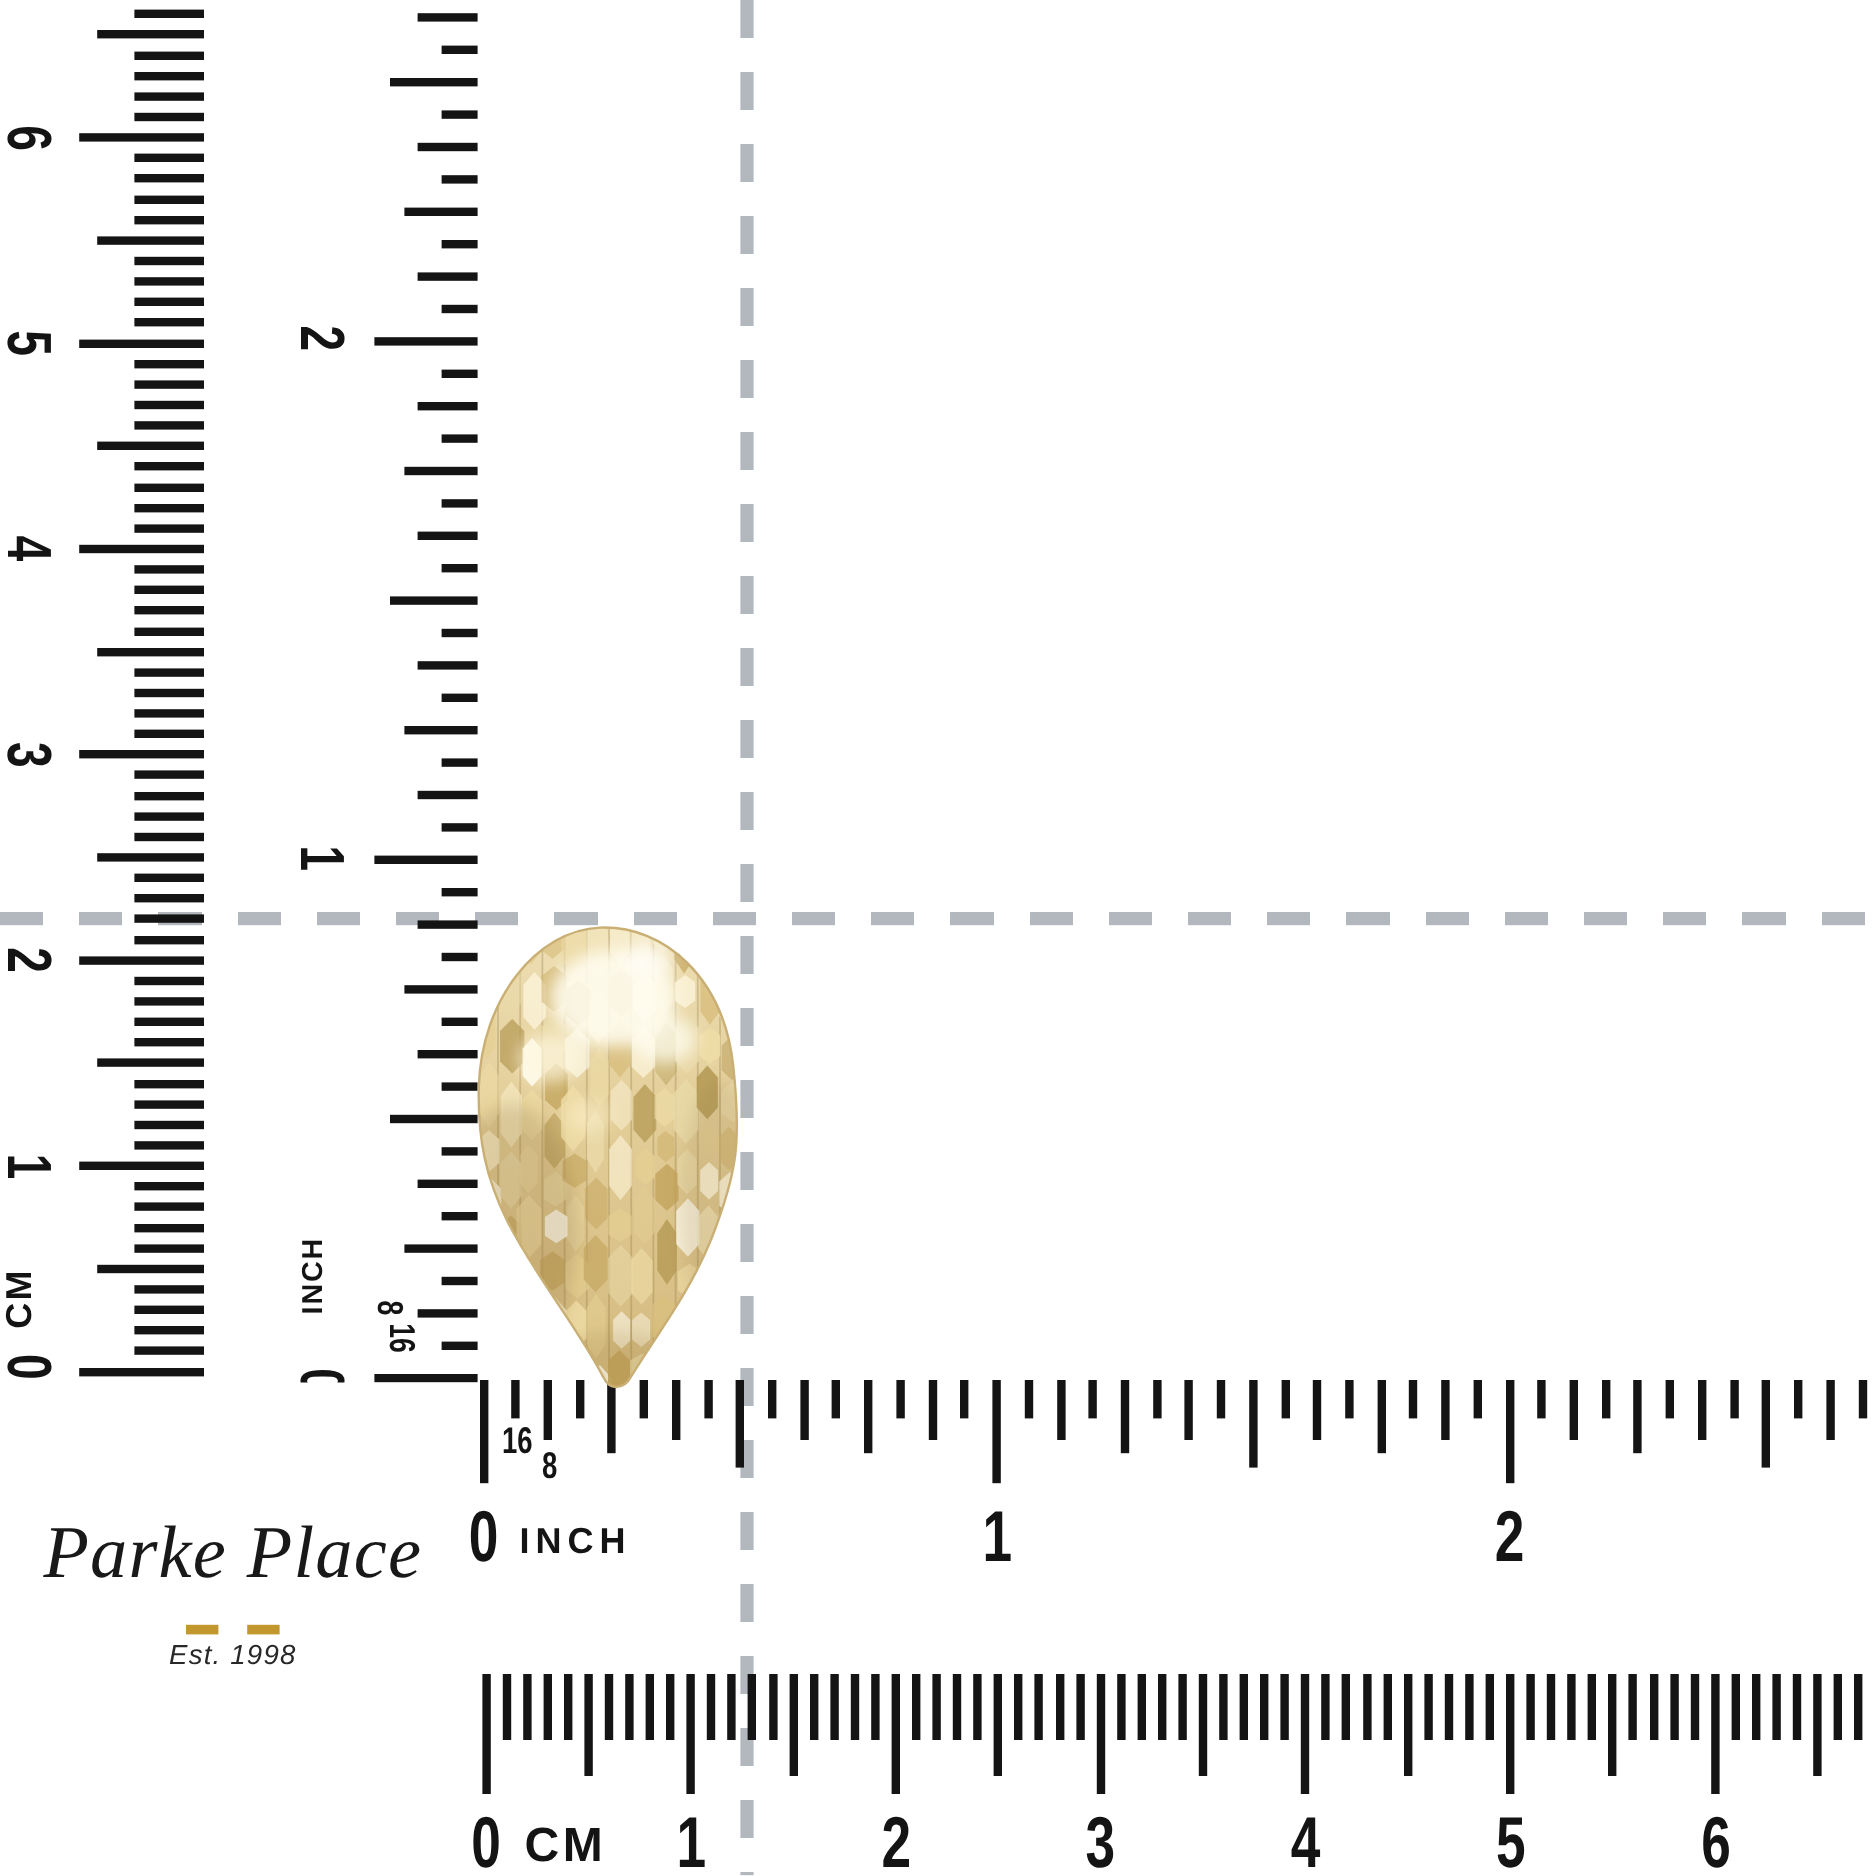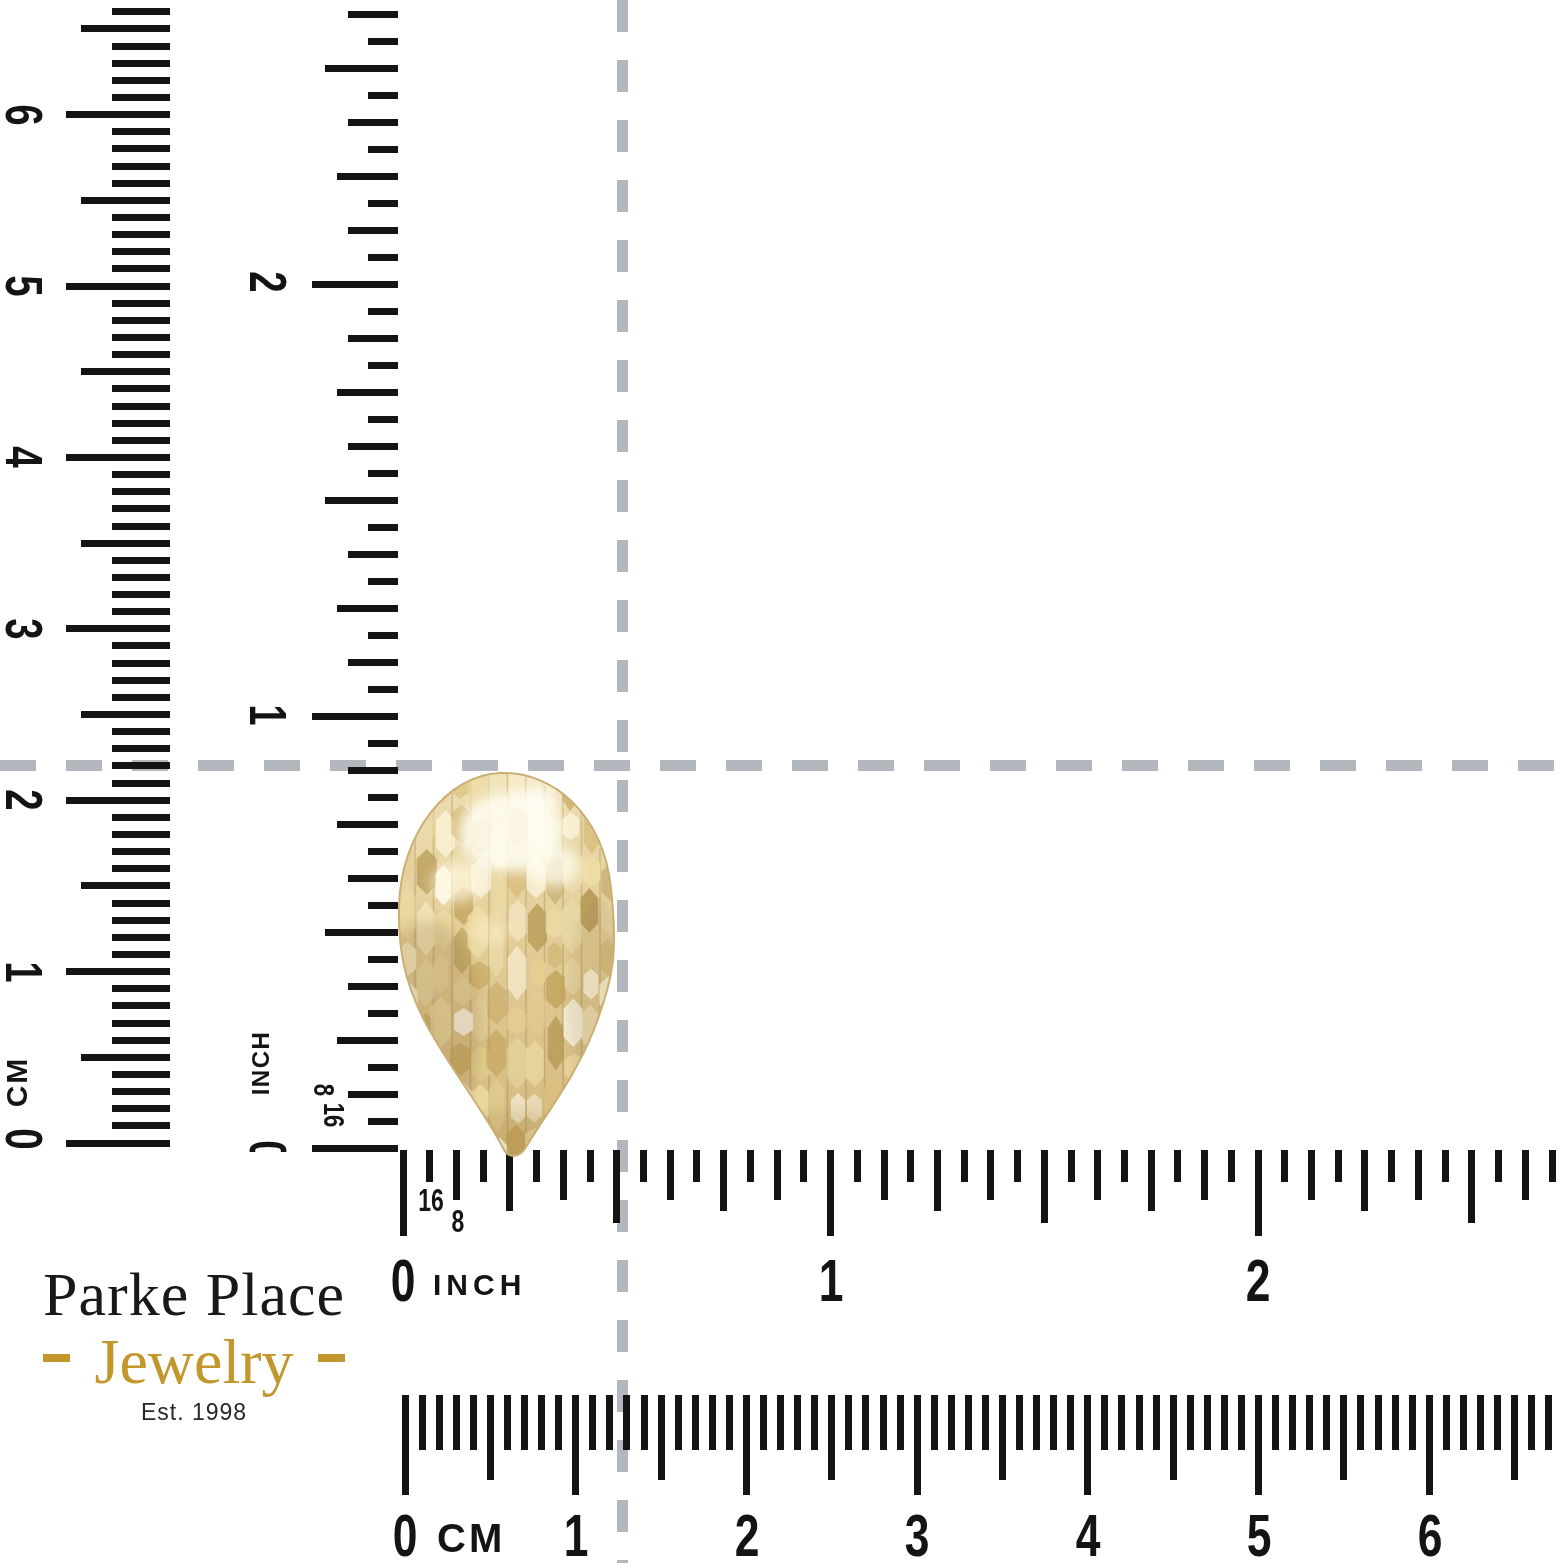--- a/index.html
+++ b/index.html
@@ -2,21 +2,21 @@
 <html><head>
 <meta charset="utf-8">
 <style>
   html,body{margin:0;padding:0;background:#fff;}
   #canvas{position:relative;width:1563px;height:1563px;background:#ffffff;overflow:hidden;
           font-family:"Liberation Sans",sans-serif;}
   .guide{position:absolute;z-index:1;}
   #vrulers{position:absolute;left:0;top:0;width:430px;height:1152px;overflow:hidden;z-index:2;}
   #hrulers{position:absolute;left:0;top:0;width:1563px;height:1563px;z-index:2;pointer-events:none;}
   #jewel{position:absolute;left:396px;top:770px;z-index:3;}
-  #logo{position:absolute;left:14px;top:1260px;width:360px;text-align:center;z-index:2;}
+  #logo{position:absolute;left:14px;top:1260px;width:360px;text-align:center;z-index:2;font-style:italic;}
   #brand-line1{font-family:"Liberation Serif",serif;font-size:62px;line-height:1.1;
                color:#191919;letter-spacing:1px;font-weight:400;}
   .jrow{display:flex;align-items:flex-start;justify-content:center;gap:24px;margin-top:0px;}
   #brand-line2{font-family:"Liberation Serif",serif;font-size:64px;line-height:1.05;font-weight:400;}
   .ldash{width:27px;height:8px;margin-top:26px;flex:none;}
   #brand-est{margin-top:4px;font-size:23px;letter-spacing:1px;color:#282828;font-weight:400;}
 </style>
 </head>
 <body>
 
@@ -430,19 +430,18 @@
     <ellipse cx="115" cy="370" rx="60" ry="30" fill="rgba(150,120,60,0.18)"></ellipse>
   </g>
   </g>
   <path d="M104 3 C158 1 207 45 215 118 C222 183 218 208 197 262 C179 307 150 344 130 377 C124 388 112 389 107 378 C86 337 49 292 27 248 C9 212 2 180 3 136 C5 62 52 5 104 3 Z" fill="none" stroke="#c9af74" stroke-width="2"></path>
     </svg>
 
   <div id="logo">
     <div id="brand-line1" style="color: rgb(25, 25, 25);">Parke Place</div>
     <div class="jrow">
       <span class="ldash" style="background: rgb(194, 152, 46);"></span>
-      <span id="brand-line2" style="color: rgb(194, 152, 46);">Jewelry</span>
       <span class="ldash" style="background: rgb(194, 152, 46);"></span>
     </div>
     <div id="brand-est">Est. 1998</div>
   </div>
 
 </div>
 
 </body></html>

